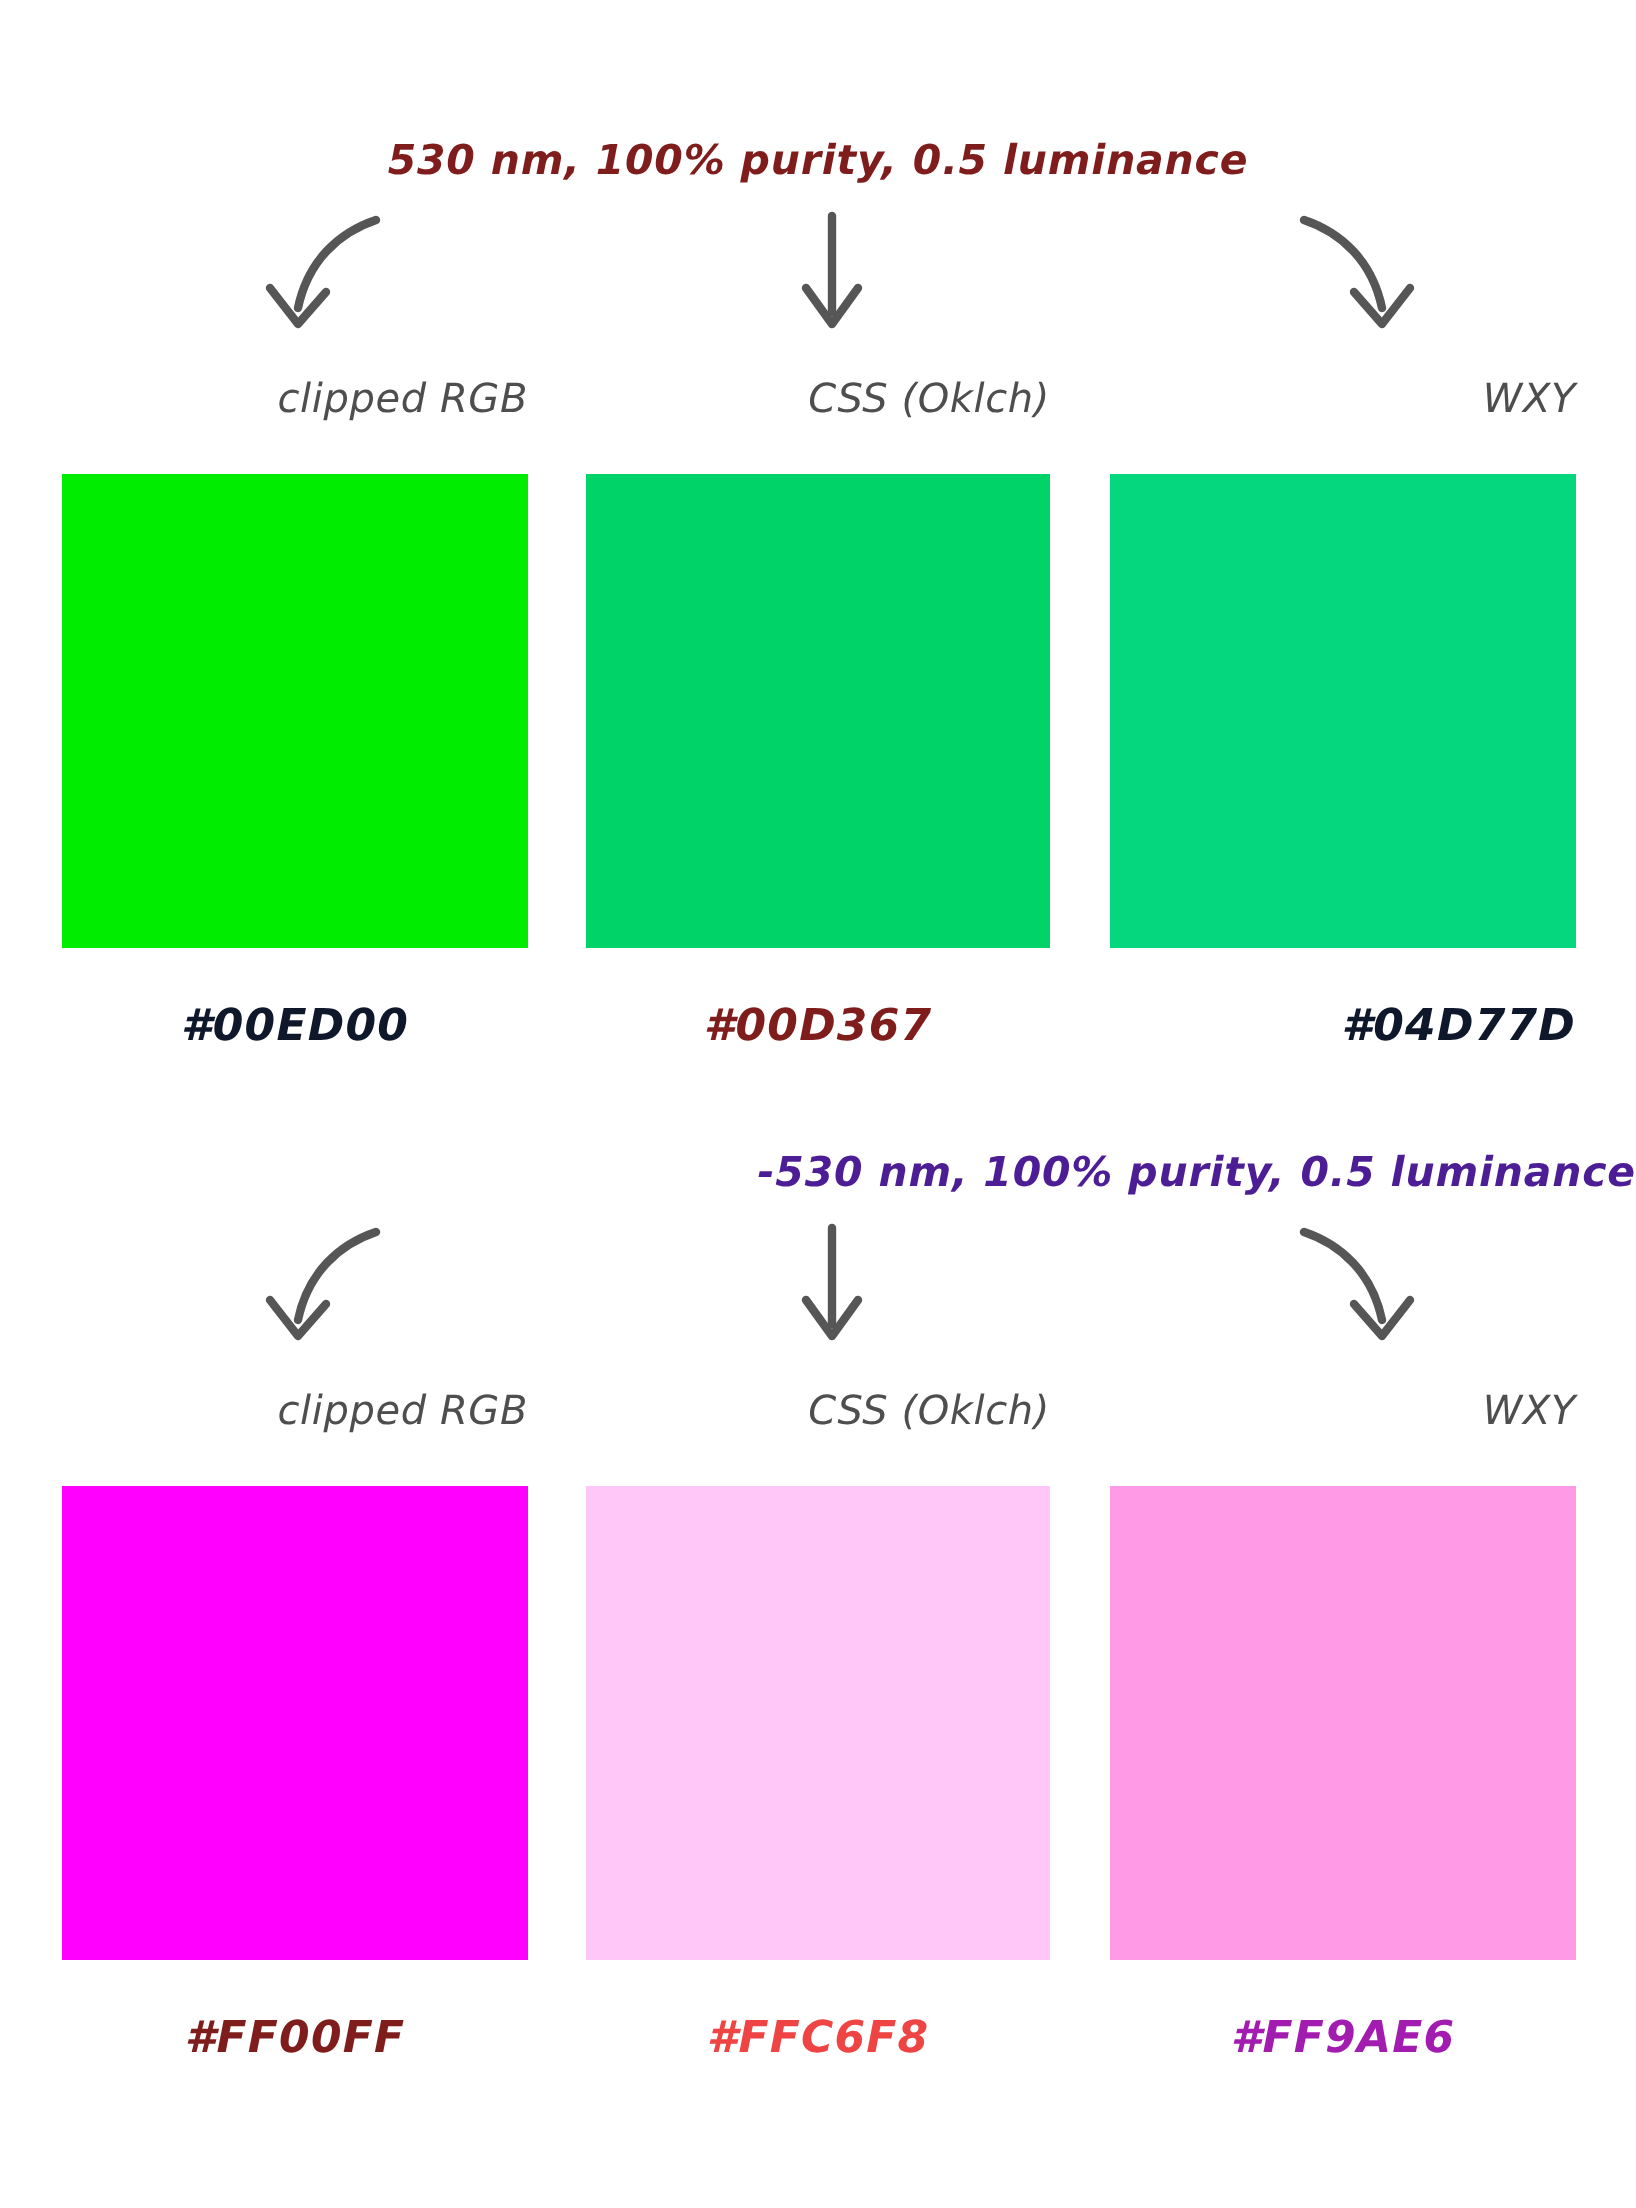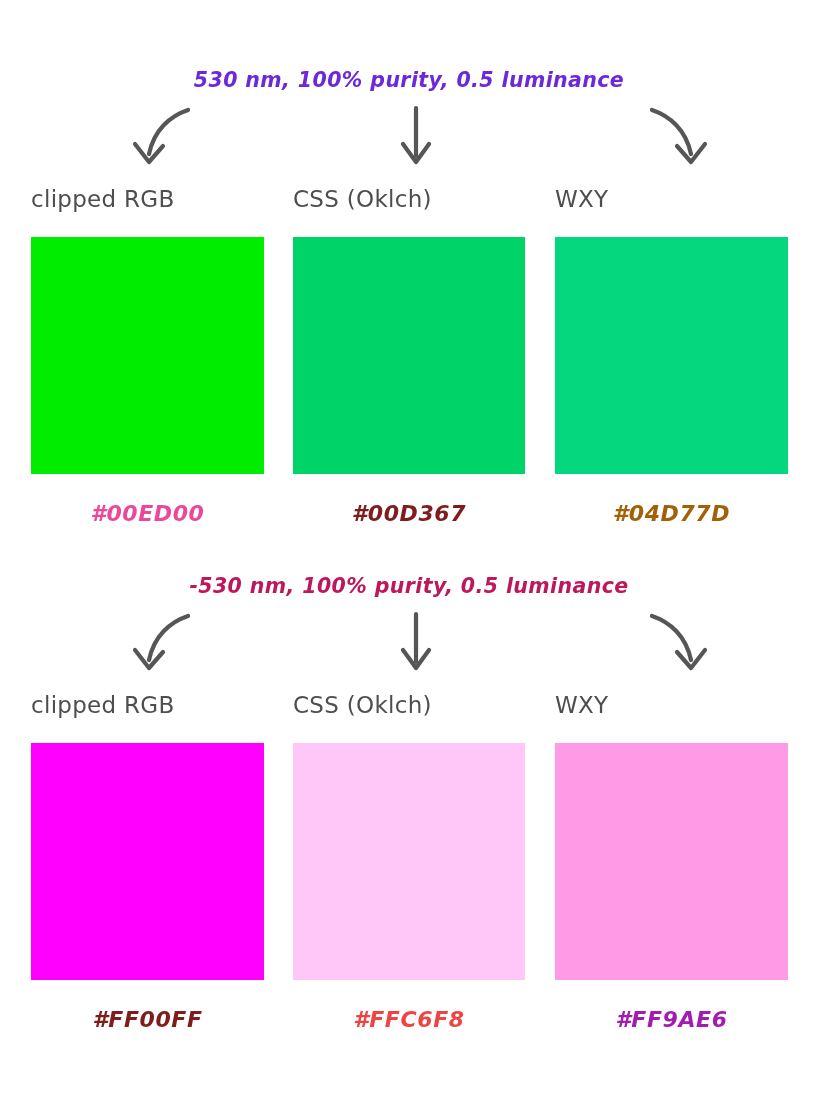--- a/index.html
+++ b/index.html
@@ -59,24 +59,25 @@
   #arrow-1-0 { left: 104px; }
   #arrow-1-1 { left: 356px; }
   #arrow-1-2 { left: 616px; }
 
   
   .col-label {
     position: absolute;
     top: 182px;
     height: 34px;
     line-height: 34px;
-    text-align: left;
+    text-align: right;
     font-family: "DejaVu Sans", sans-serif;
+    font-style: italic;
     font-weight: 500;
-    font-size: 23px;
+    font-size: 20px;
     letter-spacing: 0.3px;
     color: #4e4e4e;
     white-space: nowrap;
   }
   .col-label.c0 { left: 31px;  width: 233px; }
   .col-label.c1 { left: 293px; width: 232px; }
   .col-label.c2 { left: 555px; width: 233px; }
 
   
   .swatch {
@@ -107,21 +108,21 @@
   .hex-label.c1 { left: 293px; width: 232px; }
   .hex-label.c2 { left: 555px; width: 233px; }
 </style>
 </head>
 <body style="background-color: rgb(255, 255, 255);">
 
 <div class="page">
 
   <div class="section" id="section-0">
 
-    <div class="section-title" style="color: #6d28d9;">530 nm, 100% purity, 0.5 luminance</div>
+    <div class="section-title" style="color: #7f1d1d;">530 nm, 100% purity, 0.5 luminance</div>
 
     <div class="arrow" id="arrow-0-0">
       <svg viewBox="0 0 120 66" xmlns="http://www.w3.org/2000/svg">
         <path d="M84 6 C 66 12, 50 26, 45 50" fill="none" stroke="#565656" stroke-width="4.2" stroke-linecap="round"></path>
         <path d="M31 40 L 45 58 L 59 42" fill="none" stroke="#565656" stroke-width="4.2" stroke-linecap="round" stroke-linejoin="round"></path>
       </svg>
     </div>
 
     <div class="arrow" id="arrow-0-1">
       <svg viewBox="0 0 120 66" xmlns="http://www.w3.org/2000/svg">
@@ -138,28 +139,28 @@
     </div>
 
     <div class="col-label c0" style="color: rgb(78, 78, 78);">clipped RGB</div>
     <div class="col-label c1" style="color: rgb(78, 78, 78);">CSS (Oklch)</div>
     <div class="col-label c2" style="color: rgb(78, 78, 78);">WXY</div>
 
     <div class="swatch c0" style="background-color: rgb(0, 237, 0);"></div>
     <div class="swatch c1" style="background-color: rgb(0, 211, 103);"></div>
     <div class="swatch c2" style="background-color: rgb(4, 215, 125);"></div>
 
-    <div class="hex-label c0" style="color: #ec4899;">#00ED00</div>
+    <div class="hex-label c0" style="color: #0f172a;">#00ED00</div>
     <div class="hex-label c1" style="color: #7f1d1d;">#00D367</div>
-    <div class="hex-label c2" style="color: #a16207;">#04D77D</div>
+    <div class="hex-label c2" style="color: #0f172a; text-align: right;">#04D77D</div>
   </div>
 
   <div class="section" id="section-1">
 
-    <div class="section-title" style="color: #be185d;">-530 nm, 100% purity, 0.5 luminance</div>
+    <div class="section-title" style="color: #4c1d95; text-align: right;">-530 nm, 100% purity, 0.5 luminance</div>
 
     <div class="arrow" id="arrow-1-0">
       <svg viewBox="0 0 120 66" xmlns="http://www.w3.org/2000/svg">
         <path d="M84 6 C 66 12, 50 26, 45 50" fill="none" stroke="#565656" stroke-width="4.2" stroke-linecap="round"></path>
         <path d="M31 40 L 45 58 L 59 42" fill="none" stroke="#565656" stroke-width="4.2" stroke-linecap="round" stroke-linejoin="round"></path>
       </svg>
     </div>
 
     <div class="arrow" id="arrow-1-1">
       <svg viewBox="0 0 120 66" xmlns="http://www.w3.org/2000/svg">

